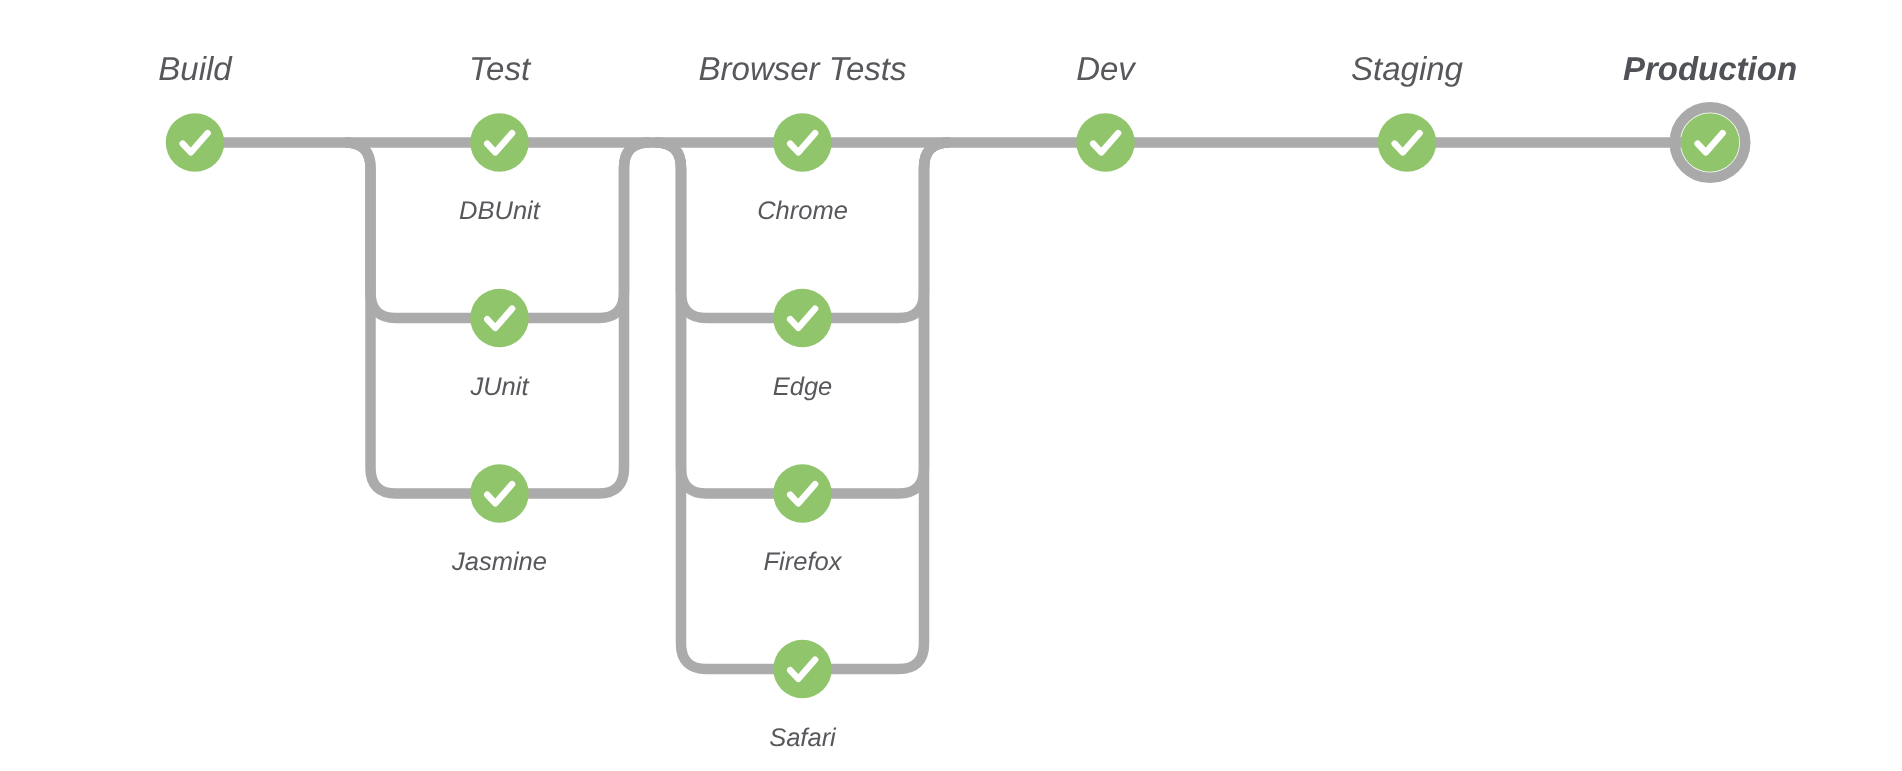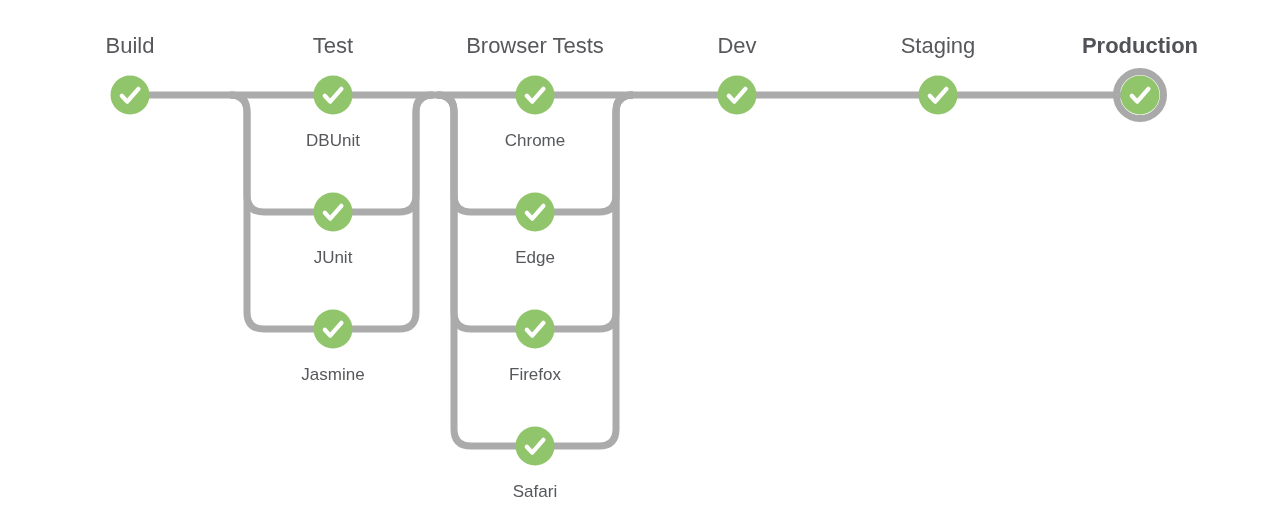--- a/index.html
+++ b/index.html
@@ -3,20 +3,21 @@
 <meta charset="utf-8">
 <style>
   html, body { margin: 0; padding: 0; background: #ffffff; }
   .canvas {
     position: relative;
     width: 1268px;
     height: 514px;
     background: #ffffff;
     overflow: hidden;
     font-family: "Liberation Sans", sans-serif;
+    font-style: italic;
   }
   svg text {
     font-family: "Liberation Sans", sans-serif;
   }
 </style>
 </head>
 <body>
 
 <div class="canvas">
   <svg id="pipeline-svg" width="1268" height="514" viewBox="0 0 1268 514">

